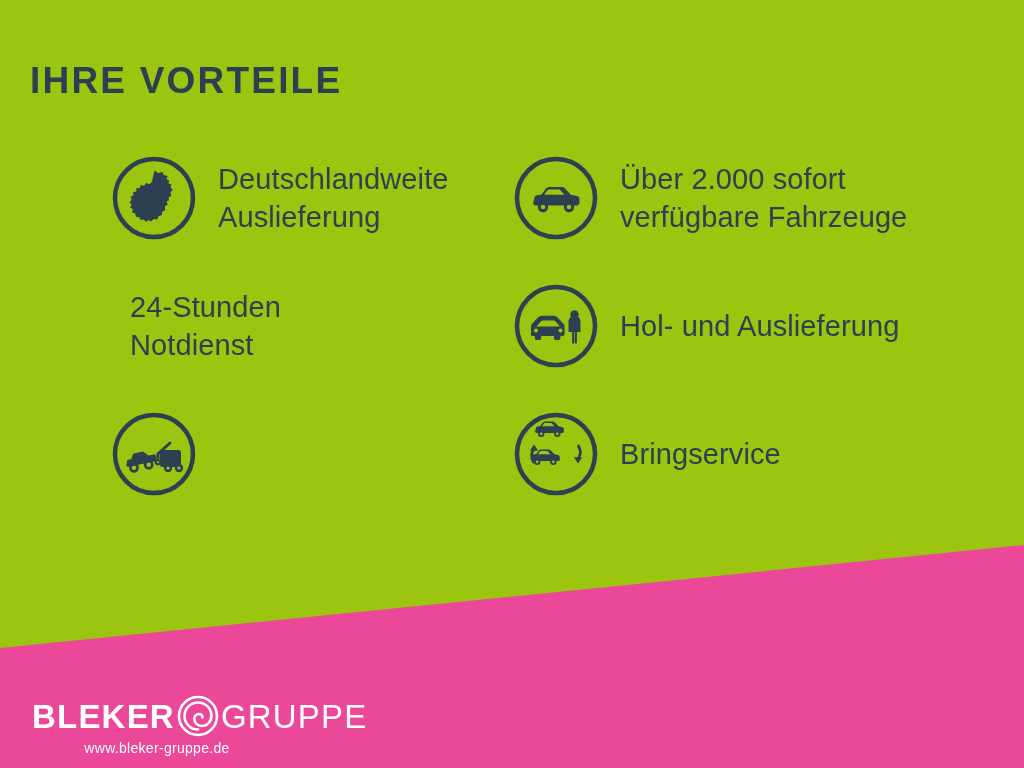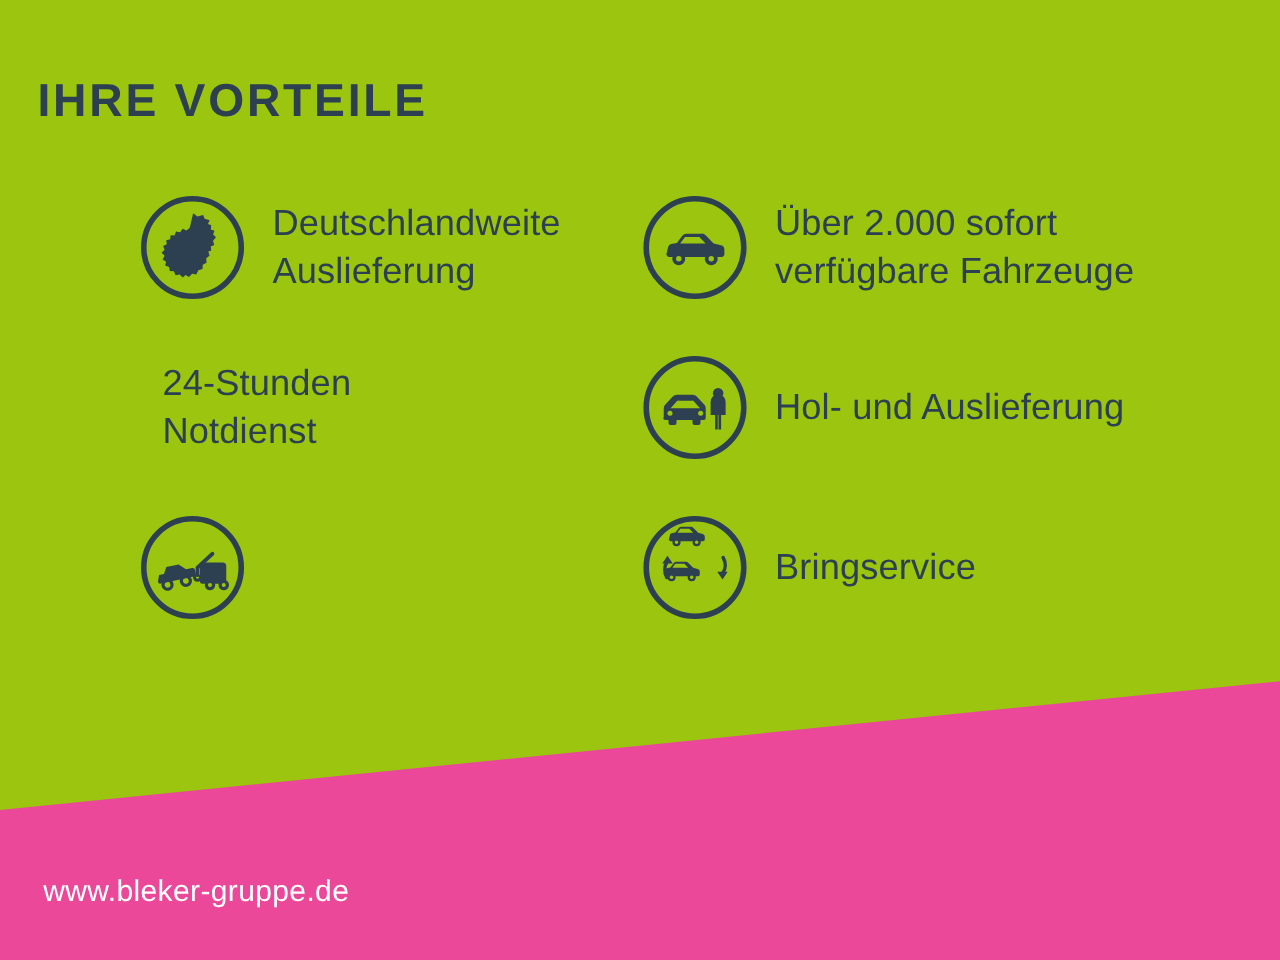--- a/index.html
+++ b/index.html
@@ -106,21 +106,21 @@
     font-size: 33px;
     font-weight: 300;
     letter-spacing: 1.2px;
     color: #ffffff;
     line-height: 1;
   }
   #logo-url {
     margin-top: 4px;
     text-align: center;
     width: 250px;
-    font-size: 24px;
+    font-size: 14px;
     color: #ffffff;
     letter-spacing: 0.3px;
   }
 </style>
 </head>
 <body>
 
 <div id="slide">
 
   <div id="green-panel"></div>
@@ -251,16 +251,26 @@
             <path fill="#2c4052" d="M66 53.5 l-4.2 -6.2 h8.4z"></path>
           </svg>
         </span>
         <span class="benefit-label">Bringservice</span>
       </div>
 
     </div>
   </div>
 
   <div id="footer-logo">
+    <div id="logo-row">
+      <span class="logo-bleker">BLEKER</span>
+      <span class="logo-mark">
+        <svg viewBox="0 0 44 44" xmlns="http://www.w3.org/2000/svg">
+          <circle cx="22" cy="22" r="19" fill="none" stroke="#ffffff" stroke-width="2.6"></circle>
+          <path d="M22 35.5 a13.5 13.5 0 1 1 13.5 -13.5 a10 10 0 0 1 -10 10 a7.2 7.2 0 0 1 -7.2 -7.2 a4.8 4.8 0 0 1 4.8 -4.8 a3.4 3.4 0 0 1 3.4 3.4" fill="none" stroke="#ffffff" stroke-width="2.6" stroke-linecap="round"></path>
+        </svg>
+      </span>
+      <span class="logo-gruppe">GRUPPE</span>
+    </div>
     <div id="logo-url">www.bleker-gruppe.de</div>
   </div>
 
 </div>
 
 </body></html>

